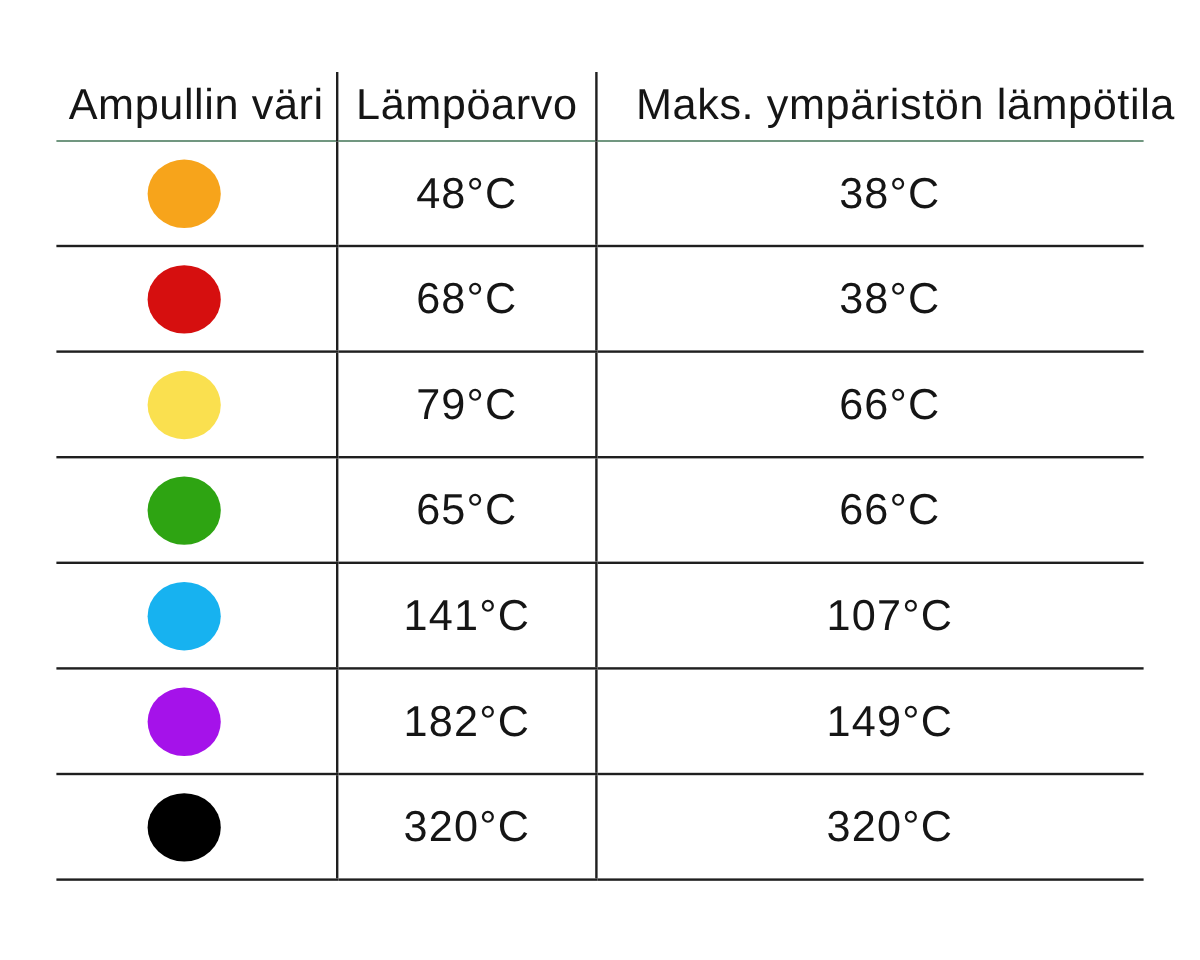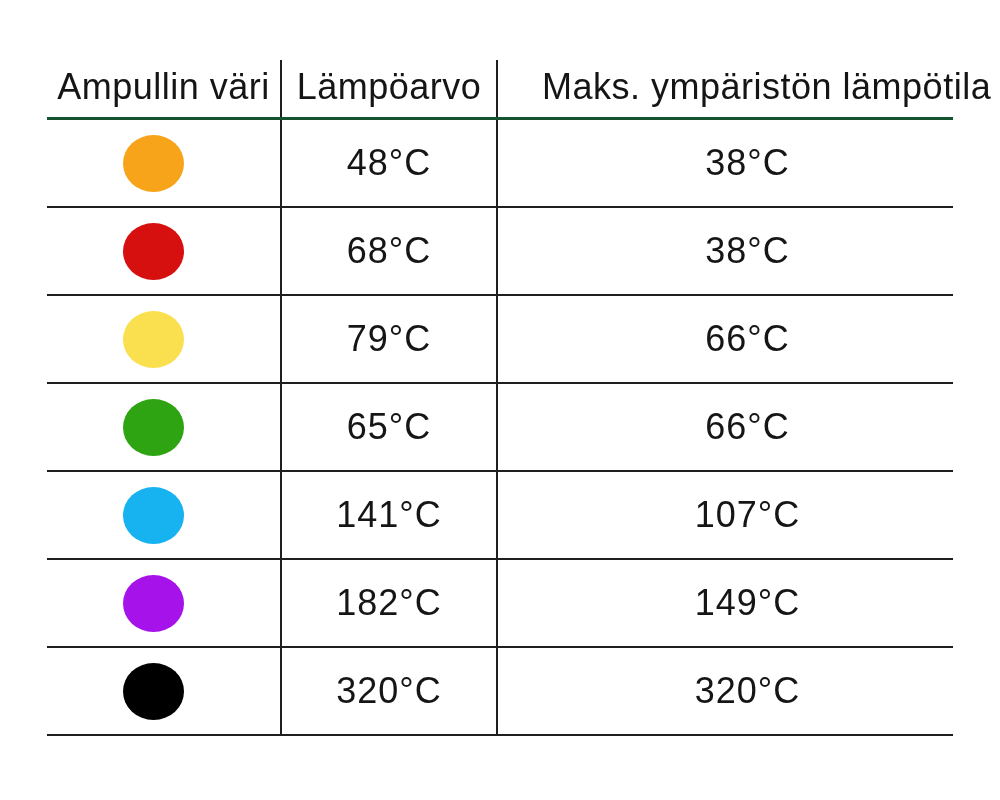--- a/index.html
+++ b/index.html
@@ -29,42 +29,42 @@
   col.c3 { width: 456px; }
 
   .amp-table th {
     font-weight: normal;
     font-size: 36px;
     letter-spacing: 0.5px;
     text-align: center;
     vertical-align: middle;
     height: 53px;
     padding: 0 0 4px 0;
-    border-bottom: 3px solid #14532d;
+    border-bottom: 1px solid #14532d;
     white-space: nowrap;
   }
   .amp-table td {
     font-size: 36px;
     letter-spacing: 1px;
     text-align: center;
     vertical-align: middle;
     height: 86px;
     padding: 0;
     border-bottom: 2px solid #1f1f1f;
     white-space: nowrap;
   }
   
   .amp-table th + th,
   .amp-table td + td {
     border-left: 2px solid #1f1f1f;
   }
   
   .amp-table th:nth-child(3),
   .amp-table td:nth-child(3) {
-    padding-left: 44px;
+    padding-left: 32px;
   }
   .swatch {
     display: inline-block;
     width: 61px;
     height: 57px;
     border-radius: 50%;
     position: relative;
     left: -10px;
     vertical-align: middle;
   }

